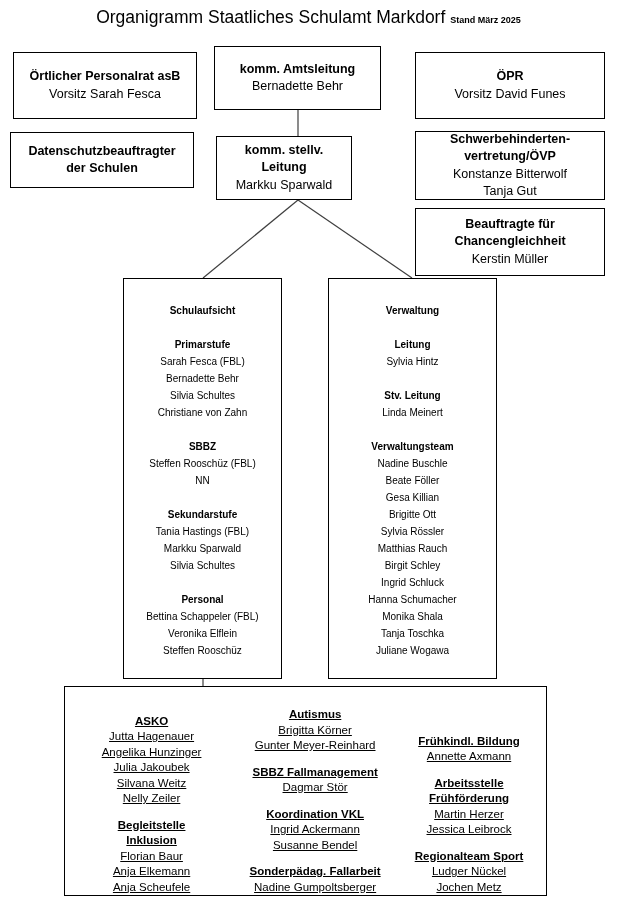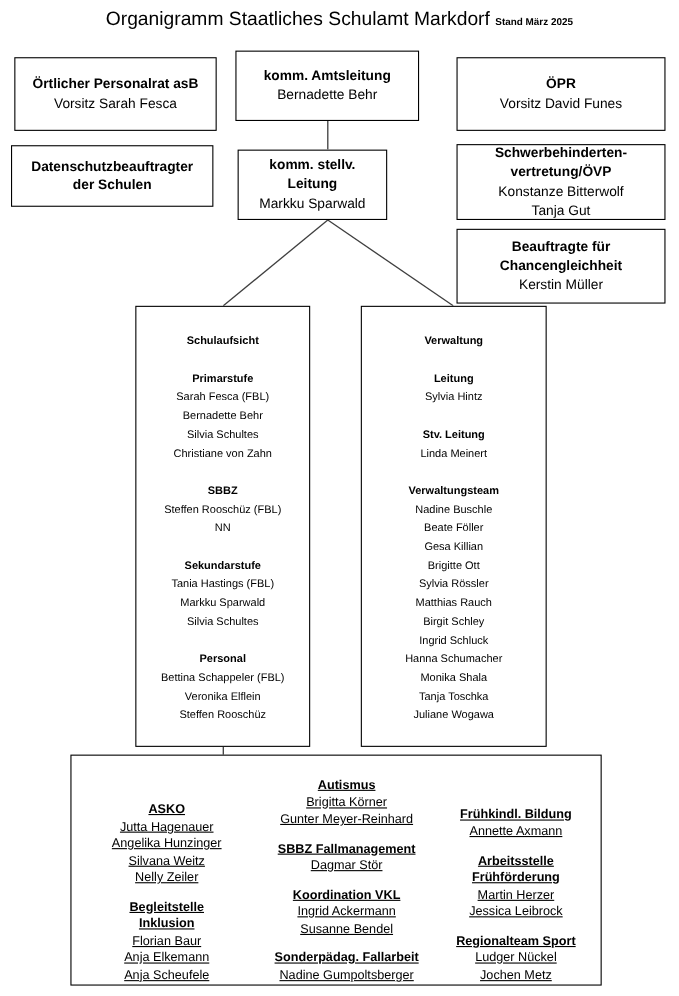--- a/index.html
+++ b/index.html
@@ -187,20 +187,21 @@
 <div class="obox bottom-box" style="left:64px;top:686px;width:483px;height:210px">
 
 <div class="fb-col">
 
   <div class="group">
       <div class="group-title">ASKO</div>
       <div>
 
       <div class="member">Jutta Hagenauer</div>
           <div class="member">Angelika Hunzinger</div>
+          <div class="member">Julia Jakoubek</div>
           <div class="member">Silvana Weitz</div>
           <div class="member">Nelly Zeiler</div>
         </div>
     </div>
       <div class="group">
       <div class="group-title">Begleitstelle
 Inklusion</div>
       <div>
 
       <div class="member">Florian Baur</div>

